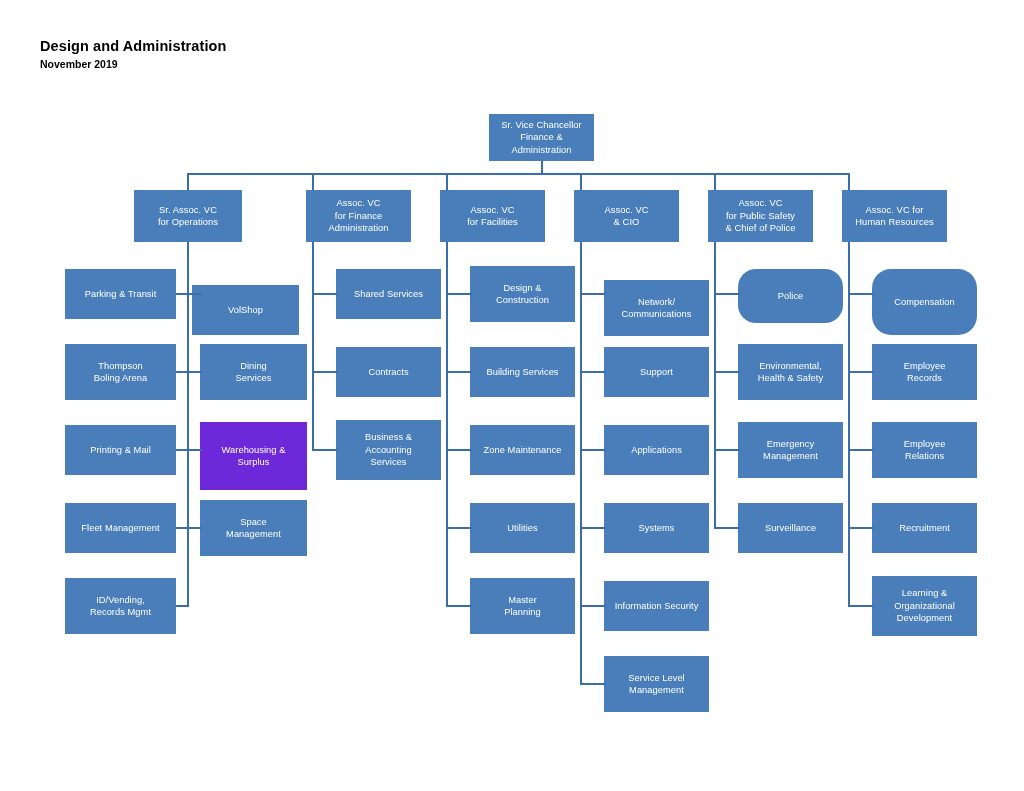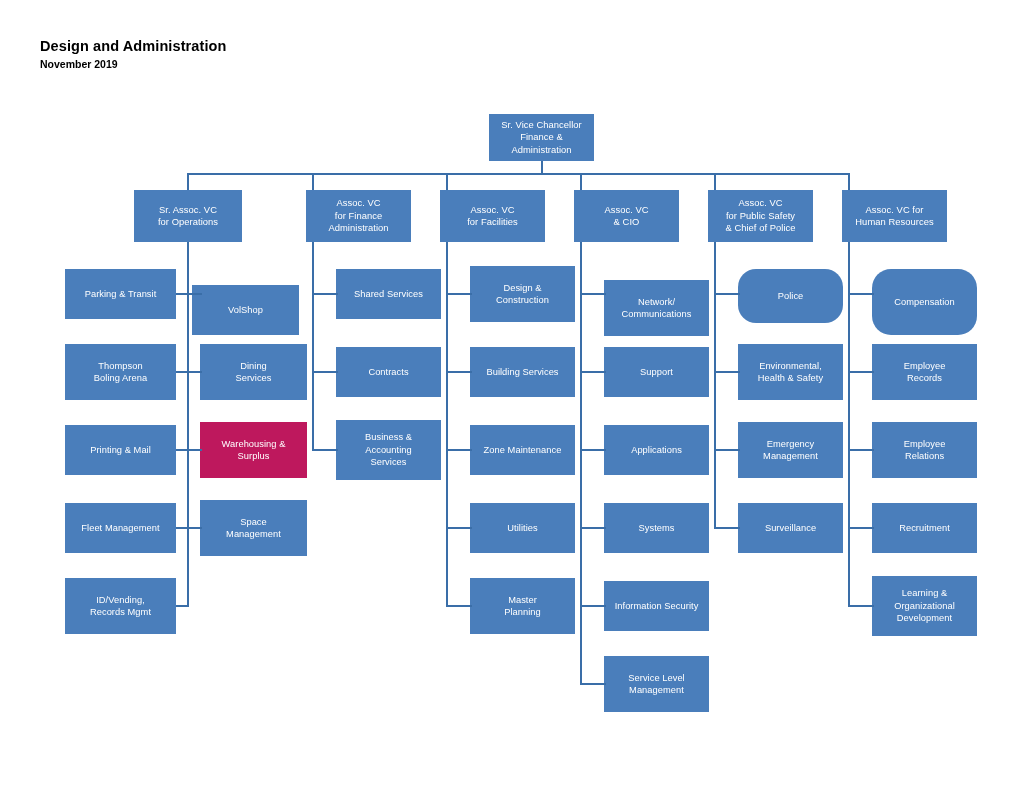--- a/index.html
+++ b/index.html
@@ -145,21 +145,21 @@
       <div class="conn h" style="top: 605px; left: 176px; width: 13px; background: rgb(58, 110, 168);"></div>
       <div class="node" style="left: 192px; top: 269px; width: 107px; height: 50px; background: rgb(74, 126, 187); color: rgb(255, 255, 255); margin-top: 16px;">
         <span class="node-label">VolShop</span>
       </div>
       <div class="conn h" style="top: 293px; left: 187px; width: 15px; background: rgb(58, 110, 168);"></div>
       <div class="node" style="left: 200px; top: 344px; width: 107px; height: 56px; background: rgb(74, 126, 187); color: rgb(255, 255, 255);">
         <span class="node-label">Dining
 Services</span>
       </div>
       <div class="conn h" style="top: 371px; left: 187px; width: 15px; background: rgb(58, 110, 168);"></div>
-      <div class="node" style="left: 200px; top: 422px; width: 107px; height: 56px; background: #be185d; color: rgb(255, 255, 255);">
+      <div class="node" style="left: 200px; top: 422px; width: 107px; height: 68px; background: #6d28d9; color: rgb(255, 255, 255);">
         <span class="node-label">Warehousing &amp;
 Surplus</span>
       </div>
       <div class="conn h" style="top: 449px; left: 187px; width: 15px; background: rgb(58, 110, 168);"></div>
       <div class="node" style="left: 200px; top: 500px; width: 107px; height: 56px; background: rgb(74, 126, 187); color: rgb(255, 255, 255);">
         <span class="node-label">Space
 Management</span>
       </div>
       <div class="conn h" style="top: 527px; left: 187px; width: 15px; background: rgb(58, 110, 168);"></div>
       <div class="conn v" style="left: 187px; top: 242px; height: 365px; background: rgb(58, 110, 168);"></div>

